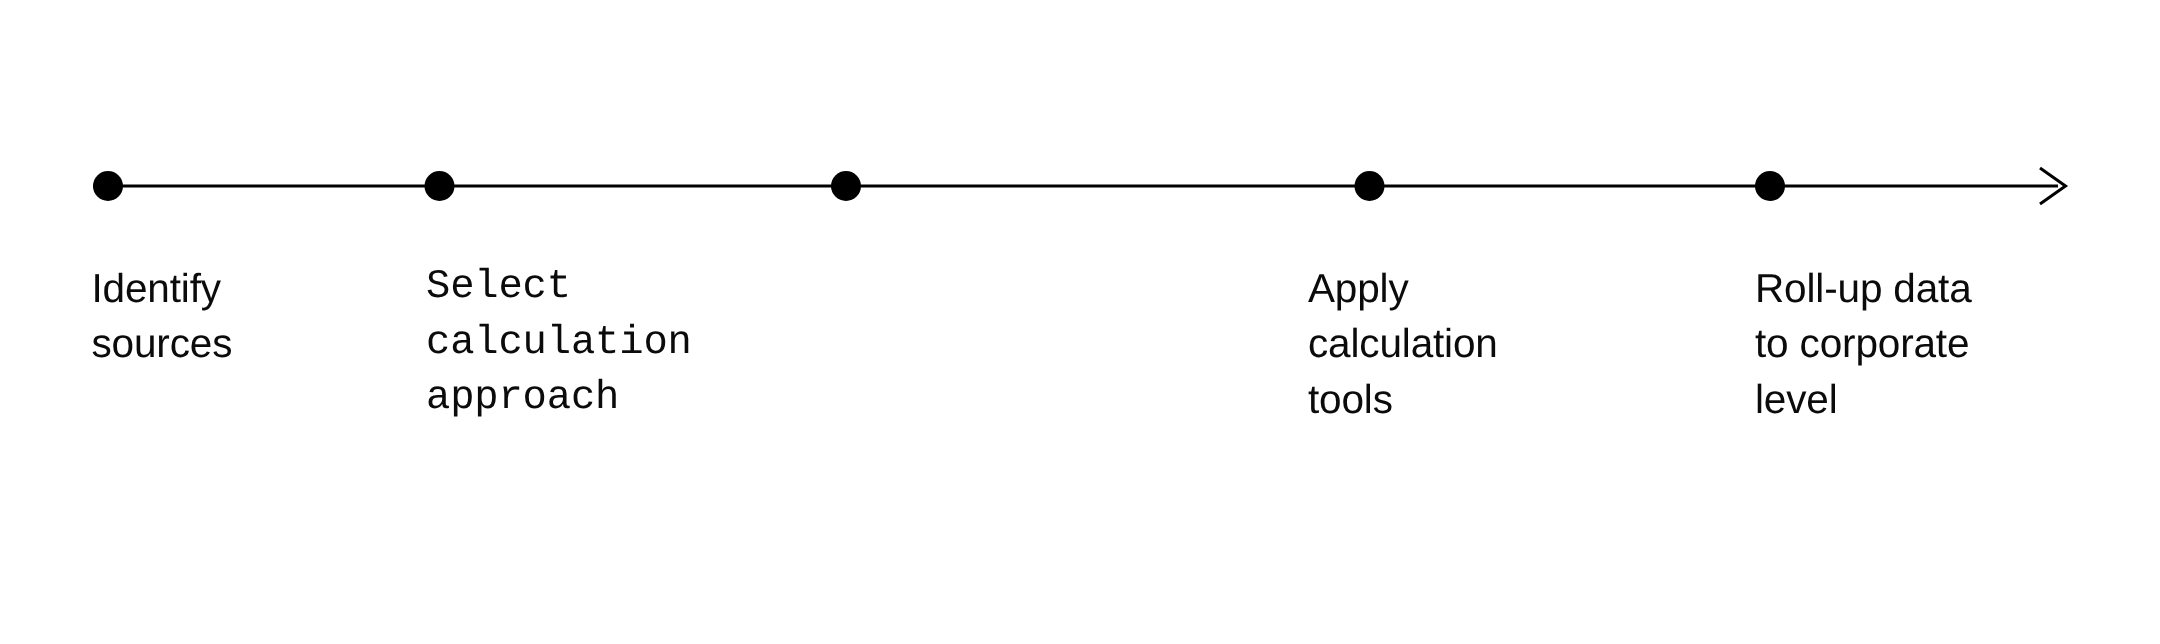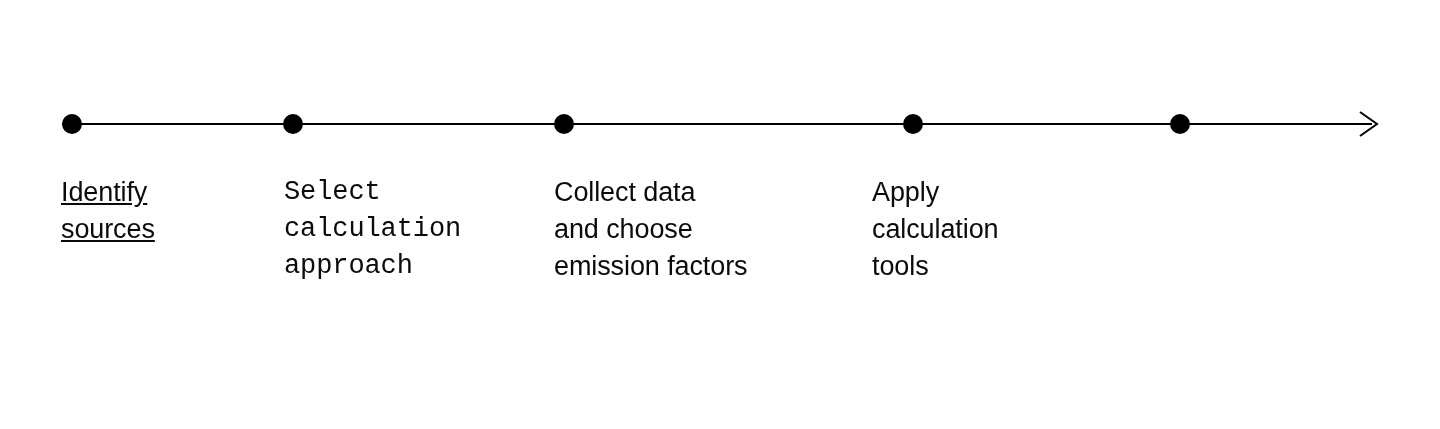--- a/index.html
+++ b/index.html
@@ -47,29 +47,29 @@
     <polyline id="axis-arrowhead" points="1360,112 1377,124 1360,136" fill="none" stroke="#000000" stroke-width="2" stroke-linecap="butt" stroke-linejoin="miter"></polyline>
     <g id="markers">
       <circle cx="72" cy="124" r="10" fill="#000000"></circle>
       <circle cx="293" cy="124" r="10" fill="#000000"></circle>
       <circle cx="564" cy="124" r="10" fill="#000000"></circle>
       <circle cx="913" cy="124" r="10" fill="#000000"></circle>
       <circle cx="1180" cy="124" r="10" fill="#000000"></circle>
     </g>
   </svg>
 
-  <div class="step-label" style="left:61px;  top:174px;text-decoration:underline;">Identify
+  <div class="step-label" style="left:61px;  top:174px;">Identify
 sources</div>
 
   <div class="step-label" style="left:284px; top:174px;font-family:Liberation Mono, monospace;">Select
 calculation
 approach</div>
 
-  <div class="step-label" style="left:554px; top:174px;">Collect data
-and choose
-emission factors</div>
 
   <div class="step-label" style="left:872px; top:174px;">Apply
 calculation
 tools</div>
 
+  <div class="step-label" style="left:1170px; top:174px;">Roll-up data
+to corporate
+level</div>
 
 </div>
 
 </body></html>

